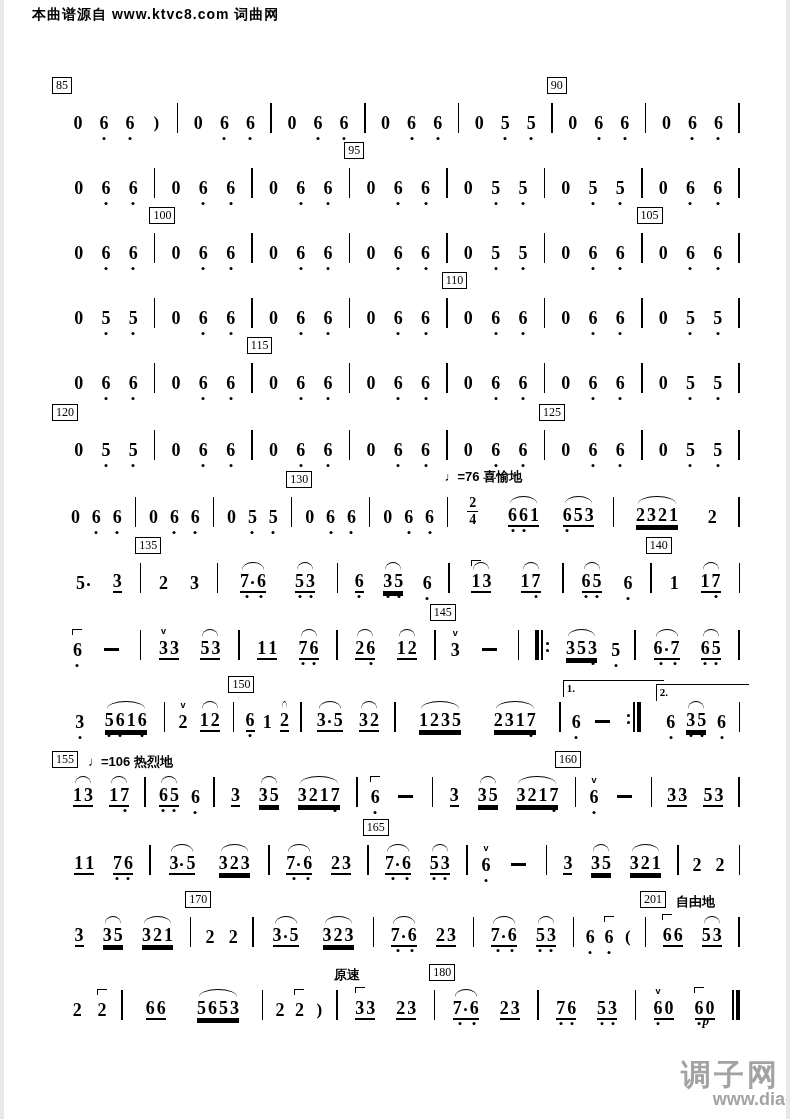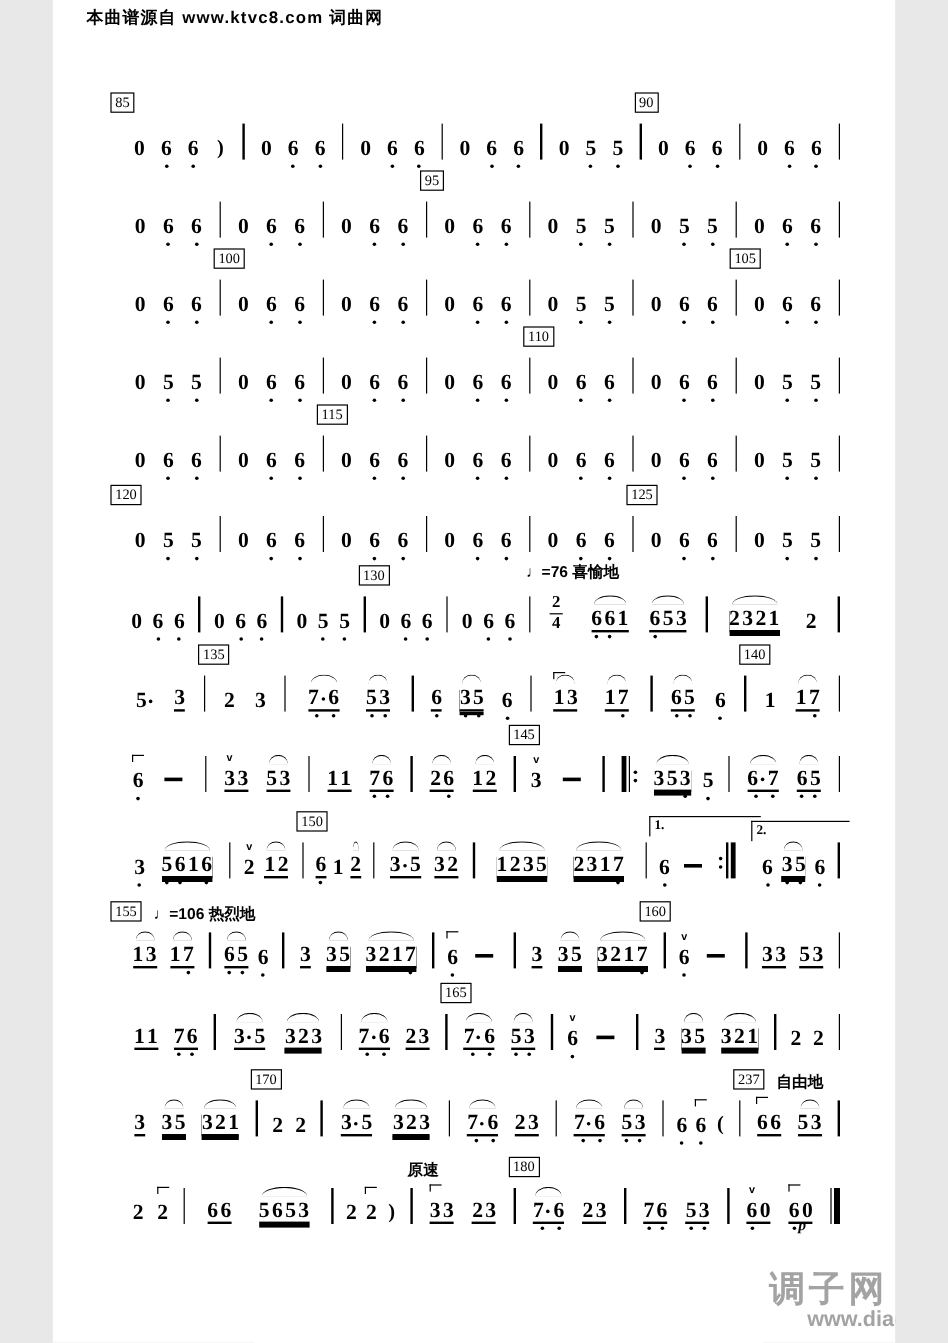--- a/index.html
+++ b/index.html
@@ -1,16 +1,16 @@
 <!DOCTYPE html>
 <html><head>
 <meta charset="utf-8">
 <style>
   html,body{margin:0;padding:0;background:#e8e8e8;}
-  .page{position:relative;width:702px;height:1119px;background:#fff;overflow:hidden;
+  .page{position:relative;width:782px;height:1119px;background:#fff;overflow:hidden;
         font-family:"Liberation Serif",serif;color:#000;margin:0 auto;}
   .credit{position:absolute;left:28px;top:6px;font:700 14px "Liberation Sans",sans-serif;letter-spacing:1px;}
   .score{position:absolute;left:0;top:0;right:0;bottom:0;}
   .line{position:absolute;left:54px;right:46px;height:34px;display:flex;align-items:flex-end;}
   .measure{position:relative;display:flex;align-items:flex-end;justify-content:space-around;
            padding:0 7px;min-height:26px;}
   .bar{width:1.5px;height:30px;background:#000;flex:none;}
   
   .grp{position:relative;display:inline-flex;}
   .gn{display:flex;align-items:flex-end;gap:2px;padding-bottom:1px;}
@@ -2494,21 +2494,21 @@
           <span class="grp">
             <span class="gn">
               <span class="ncell">
                 <b class="paren">(</b>
               </span>
             </span>
           </span>
         </div>
         <div class="bar"></div>
         <div class="measure" style="flex-grow: 4;">
-          <span class="mbox">237</span>
+          <span class="mbox">201</span>
           <span class="tempo ab">自由地</span>
           <span class="grp">
             <span class="gn u1">
               <span class="ncell">
                 <b class="dig">6</b>
                 <i class="orn-br"></i>
               </span>
               <span class="ncell">
                 <b class="dig">6</b>
               </span>

